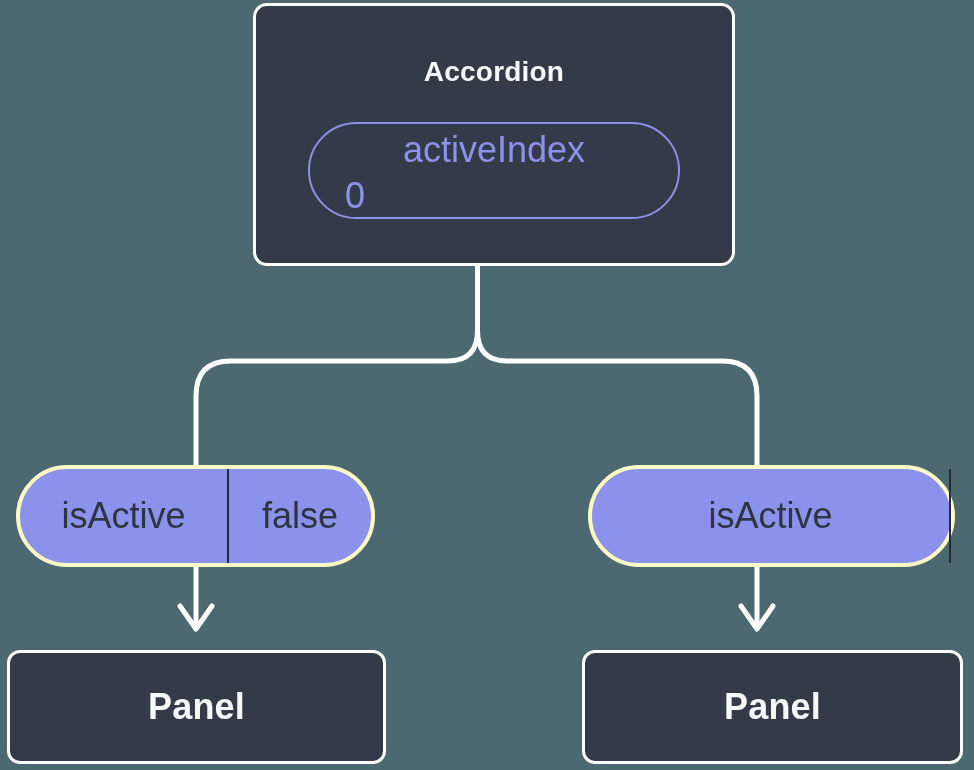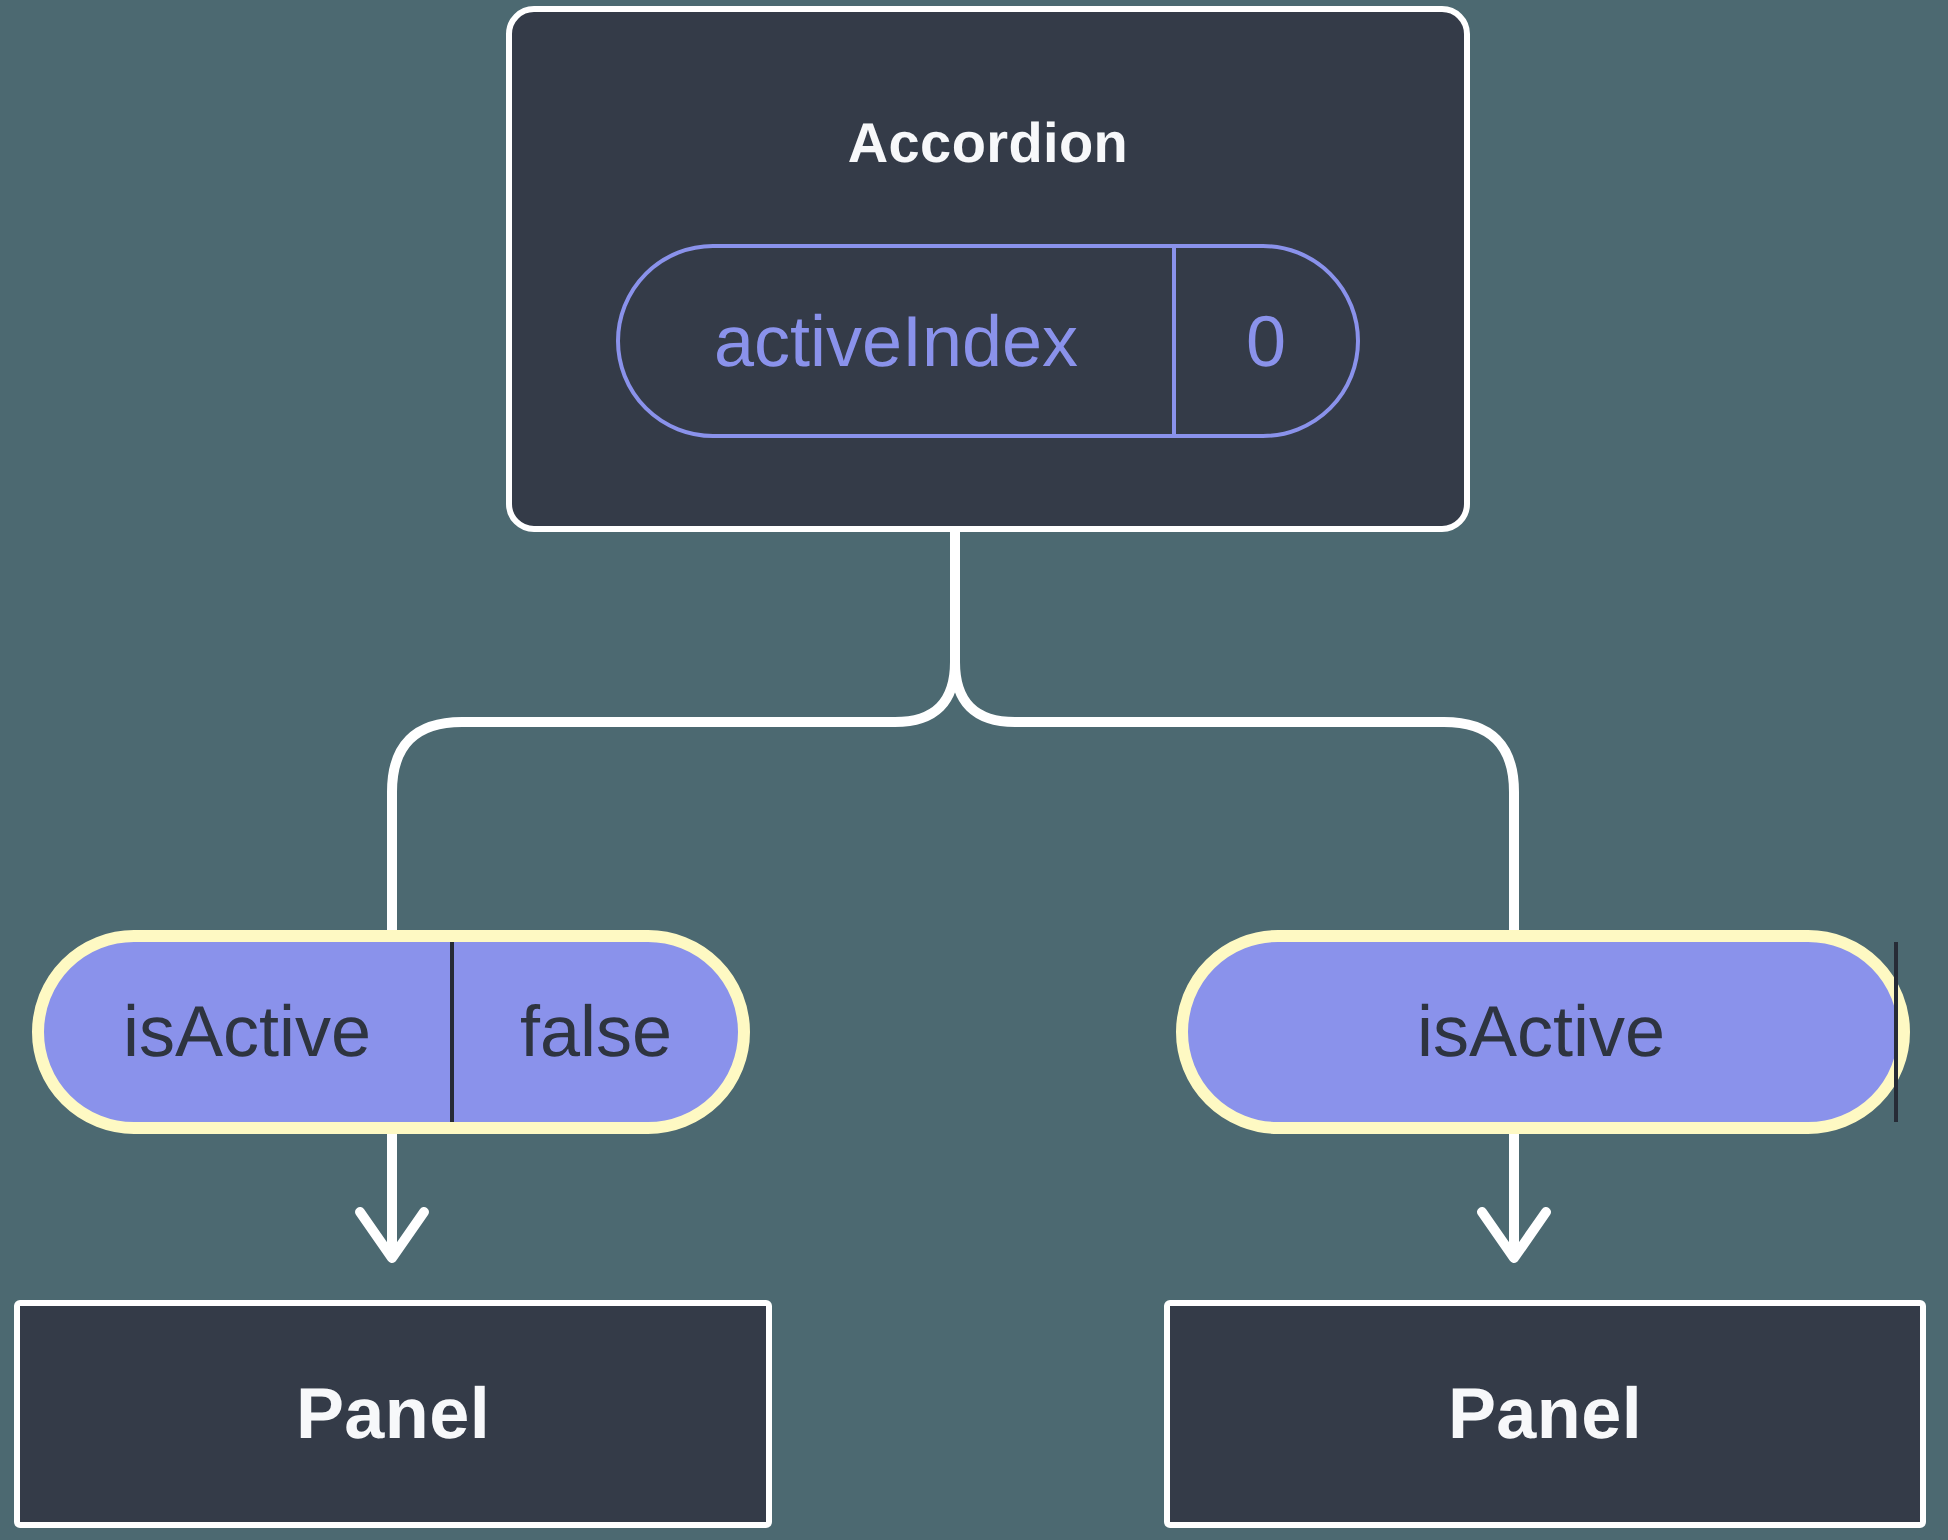--- a/index.html
+++ b/index.html
@@ -44,21 +44,21 @@
     position: absolute;
     top: 50px; left: 0;
     width: 100%;
     text-align: center;
     font-size: 28px;
     font-weight: 600;
     letter-spacing: 0.2px;
     color: #F7F8FA;
   }
   .node-panel {
-    border-radius: 3px;
+    border-radius: 13px;
     display: flex;
     align-items: center;
     justify-content: center;
     font-size: 36px;
     font-weight: 600;
     letter-spacing: 0.2px;
   }
   .node-panel-left  { left: 7px;   top: 650px; width: 379px; height: 114px; }
   .node-panel-right { left: 582px; top: 650px; width: 381px; height: 114px; }
 
@@ -79,31 +79,32 @@
 
   
   .pill-outline {
     position: absolute;
     left: 52px; top: 116px;
     width: 372px; height: 97px;
     border: 2px solid #8A92EB;
     border-radius: 50px;
     color: #8A92EB;
     background: transparent;
+    flex-direction: column;
   }
   .pill-outline .pill-sep { background: #8A92EB; }
   .pill-outline .pill-value { width: 90px; }
 
   
   .pill-filled {
     position: absolute;
     top: 465px;
     height: 102px;
     background: #8A92EB;
-    border: 6px solid #fef9c3;
+    border: 4px solid #fef9c3;
     border-radius: 52px;
     color: #2E3440;
   }
   .pill-filled .pill-sep { background: #262B36; }
   .pill-filled-left  { left: 16px;  width: 359px; }
   .pill-filled-left  .pill-value { width: 142px; }
   .pill-filled-right { left: 588px; width: 367px; }
   .pill-filled-right .pill-value { width: 150px; }
 </style>
 </head>

